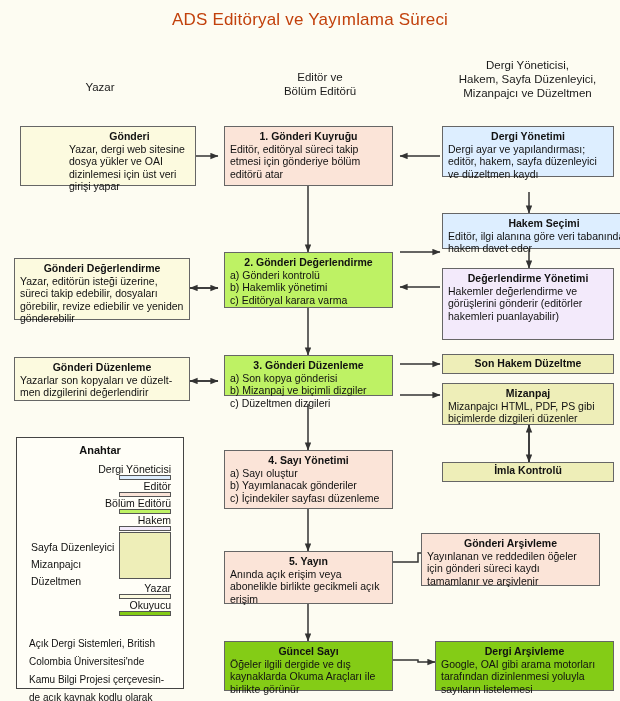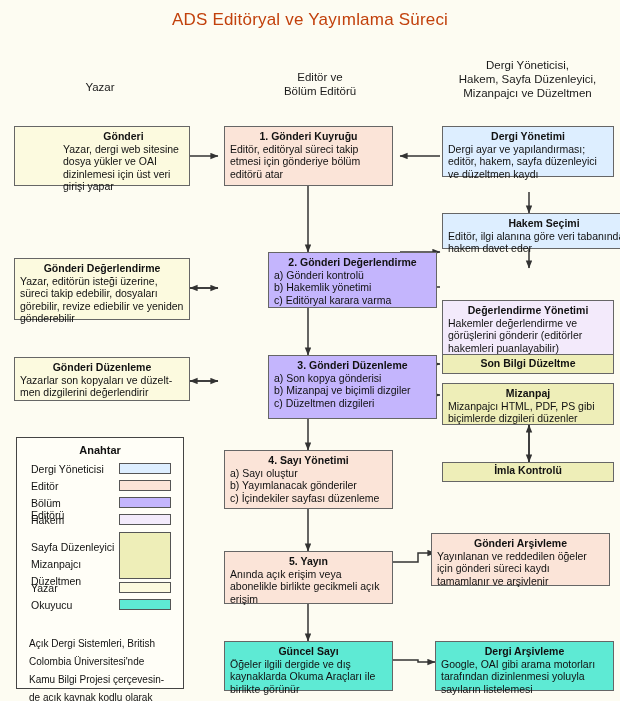--- a/index.html
+++ b/index.html
@@ -70,25 +70,25 @@
   .node.center-title {
     display: flex;
     align-items: center;
     justify-content: center;
   }
   .node.center-title .hd { margin: 0; }
 
   
   .c-manager  { background: #ddeeff; }
   .c-editor   { background: #fbe4d8; }
-  .c-section  { background: #c4b5fd; margin-left: 44px; }
+  .c-section  { background: #bef264; }
   .c-reviewer { background: #f3eafb; }
   .c-layout   { background: #eeeeb8; }
   .c-author   { background: #fcfadf; }
-  .c-reader   { background: #5eead4; }
+  .c-reader   { background: #84cc16; }
 
   
   #legend {
     position: absolute;
     left: 16px;
     top: 437px;
     width: 168px;
     height: 252px;
     box-sizing: border-box;
     border: 1.3px solid #444;
@@ -98,23 +98,24 @@
     line-height: 12px;
   }
   #legend .lg-title {
     text-align: center;
     font-weight: bold;
     font-size: 11px;
     margin-bottom: 7px;
   }
   .lg-row {
     display: flex;
-    align-items: flex-start;
+    align-items: flex-end;
     height: 17px;
     position: relative;
+    flex-direction: column;
   }
   .lg-row .lg-label { flex: 1; padding-left: 2px; }
   .lg-row .sw {
     width: 52px;
     height: 11px;
     border: 1.2px solid #555;
     box-sizing: border-box;
   }
   .lg-group {
     position: relative;
@@ -205,21 +206,21 @@
       <line x1="308" y1="509" x2="308" y2="551" marker-end="url(#ah)"></line>
 
       <path d="M393,562 L418,562 L418,553 L435,553" marker-end="url(#ah)"></path>
 
       <line x1="308" y1="604" x2="308" y2="641" marker-end="url(#ah)"></line>
 
       <path d="M393,660 L418,660 L418,662 L435,662" marker-end="url(#ah)"></path>
     </g>
   </svg>
 
-  <div class="node c-author" style="left:14px; top:126px; width:176px; height:60px;padding-left:48px;">
+  <div class="node c-author" style="left:20px; top:126px; width:176px; height:60px;padding-left:48px;">
     <span class="hd">Gönderi</span>
     <span class="bd">Yazar, dergi web sitesine dosya yükler ve OAI dizinlemesi için üst veri girişi yapar</span>
   </div>
 
   <div class="node c-editor" style="left:224px; top:126px; width:169px; height:60px;">
     <span class="hd">1. Gönderi Kuyruğu</span>
     <span class="bd">Editör, editöryal süreci takip etmesi için gönderiye bölüm editörü atar</span>
   </div>
 
   <div class="node c-manager" style="left:442px; top:126px; width:172px; height:51px;">
@@ -237,39 +238,39 @@
     <span class="bd">Yazar, editörün isteği üzerine, süreci takip edebilir, dosyaları görebilir, revize ediebilir ve yeniden gönderebilir</span>
   </div>
 
   <div class="node c-section" style="left:224px; top:252px; width:169px; height:56px;">
     <span class="hd">2. Gönderi Değerlendirme</span>
     <span class="bd">a) Gönderi kontrolü
 b) Hakemlik yönetimi
 c) Editöryal karara varma</span>
   </div>
 
-  <div class="node c-reviewer" style="left:442px; top:268px; width:172px; height:62px;margin-top:32px;">
+  <div class="node c-reviewer" style="left:442px; top:268px; width:172px; height:72px;">
     <span class="hd">Değerlendirme Yönetimi</span>
     <span class="bd">Hakemler değerlendirme ve görüşlerini gönderir (editörler hakemleri puanlayabilir)</span>
   </div>
 
   <div class="node c-author" style="left:14px; top:357px; width:176px; height:44px;">
     <span class="hd">Gönderi Düzenleme</span>
     <span class="bd">Yazarlar son kopyaları ve düzelt-men dizgilerini değerlendirir</span>
   </div>
 
-  <div class="node c-section" style="left:224px; top:355px; width:169px; height:64px;">
+  <div class="node c-section" style="left:224px; top:355px; width:169px; height:41px;">
     <span class="hd">3. Gönderi Düzenleme</span>
     <span class="bd">a) Son kopya gönderisi
 b) Mizanpaj ve biçimli dizgiler
 c) Düzeltmen dizgileri</span>
   </div>
 
   <div class="node c-layout center-title" style="left:442px; top:354px; width:172px; height:20px;">
-    <span class="hd">Son Bilgi Düzeltme</span>
+    <span class="hd">Son Hakem Düzeltme</span>
   </div>
 
   <div class="node c-layout" style="left:442px; top:383px; width:172px; height:42px;">
     <span class="hd">Mizanpaj</span>
     <span class="bd">Mizanpajcı HTML, PDF, PS gibi biçimlerde dizgileri düzenler</span>
   </div>
 
   <div class="node c-layout center-title" style="left:442px; top:462px; width:172px; height:20px;align-items:flex-end;">
     <span class="hd">İmla Kontrolü</span>
   </div>
@@ -279,21 +280,21 @@
     <span class="bd">a) Sayı oluştur
 b) Yayımlanacak gönderiler
 c) İçindekiler sayfası düzenleme</span>
   </div>
 
   <div class="node c-editor" style="left:224px; top:551px; width:169px; height:53px;">
     <span class="hd">5. Yayın</span>
     <span class="bd">Anında açık erişim veya abonelikle birlikte gecikmeli açık erişim</span>
   </div>
 
-  <div class="node c-editor" style="left:431px; top:533px; width:179px; height:53px;">
+  <div class="node c-editor" style="left:421px; top:533px; width:179px; height:53px;">
     <span class="hd">Gönderi Arşivleme</span>
     <span class="bd">Yayınlanan ve reddedilen öğeler için gönderi süreci kaydı tamamlanır ve arşivlenir</span>
   </div>
 
   <div class="node c-reader" style="left:224px; top:641px; width:169px; height:50px;">
     <span class="hd">Güncel Sayı</span>
     <span class="bd">Öğeler  ilgili dergide ve dış kaynaklarda  Okuma Araçları ile birlikte  görünür</span>
   </div>
 
   <div class="node c-reader" style="left:435px; top:641px; width:179px; height:50px;">

